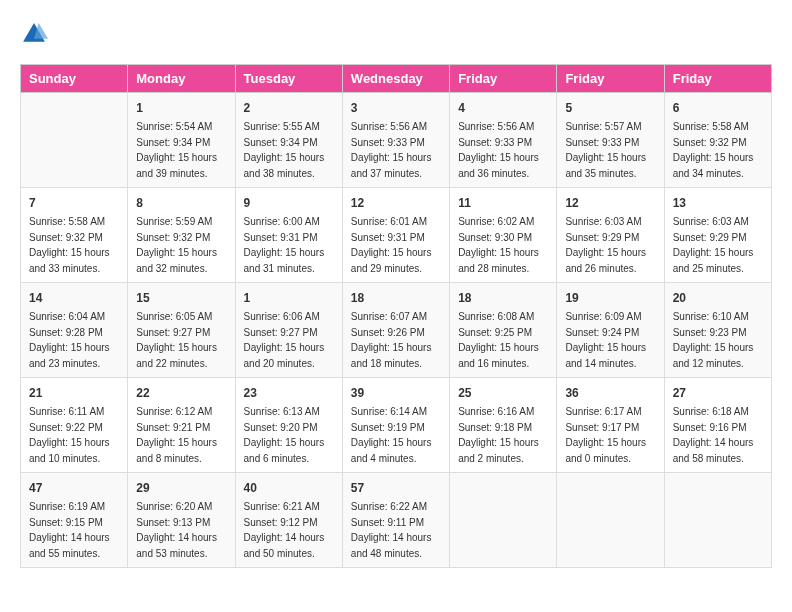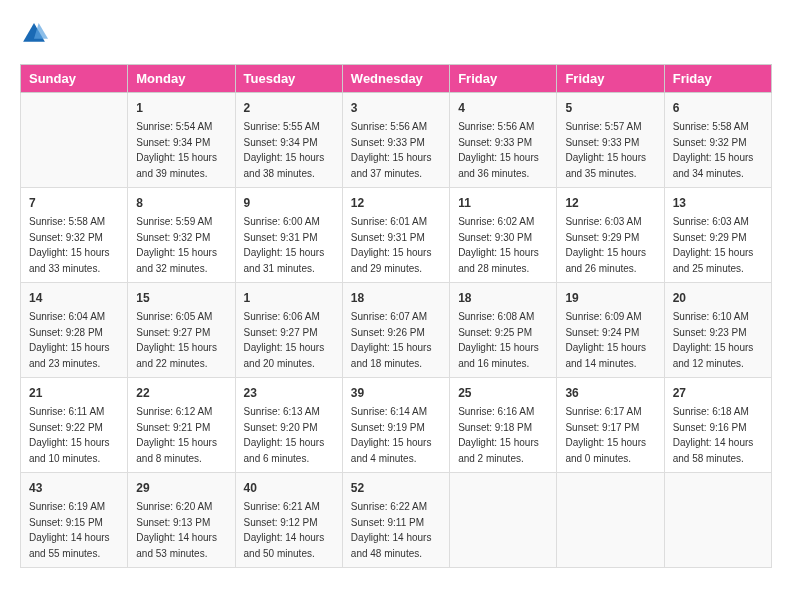--- a/index.html
+++ b/index.html
@@ -234,33 +234,33 @@
           <span class="day-number">36</span>
           <div class="day-info">Sunrise: 6:17 AM<br>Sunset: 9:17 PM<br>Daylight: 15 hours and 0 minutes.</div>
         </td>
         <td>
           <span class="day-number">27</span>
           <div class="day-info">Sunrise: 6:18 AM<br>Sunset: 9:16 PM<br>Daylight: 14 hours and 58 minutes.</div>
         </td>
       </tr>
       <tr>
         <td>
-          <span class="day-number">43</span>
+          <span class="day-number">47</span>
           <div class="day-info">Sunrise: 6:19 AM<br>Sunset: 9:15 PM<br>Daylight: 14 hours and 55 minutes.</div>
         </td>
         <td>
           <span class="day-number">29</span>
           <div class="day-info">Sunrise: 6:20 AM<br>Sunset: 9:13 PM<br>Daylight: 14 hours and 53 minutes.</div>
         </td>
         <td>
           <span class="day-number">40</span>
           <div class="day-info">Sunrise: 6:21 AM<br>Sunset: 9:12 PM<br>Daylight: 14 hours and 50 minutes.</div>
         </td>
         <td>
-          <span class="day-number">52</span>
+          <span class="day-number">57</span>
           <div class="day-info">Sunrise: 6:22 AM<br>Sunset: 9:11 PM<br>Daylight: 14 hours and 48 minutes.</div>
         </td>
         <td></td>
         <td></td>
         <td></td>
       </tr>
     </tbody>
 </table>
 
 </body></html>

